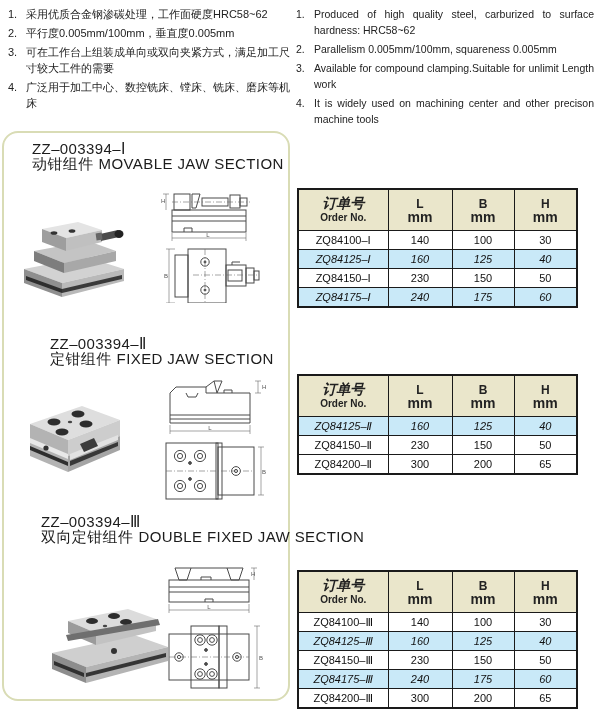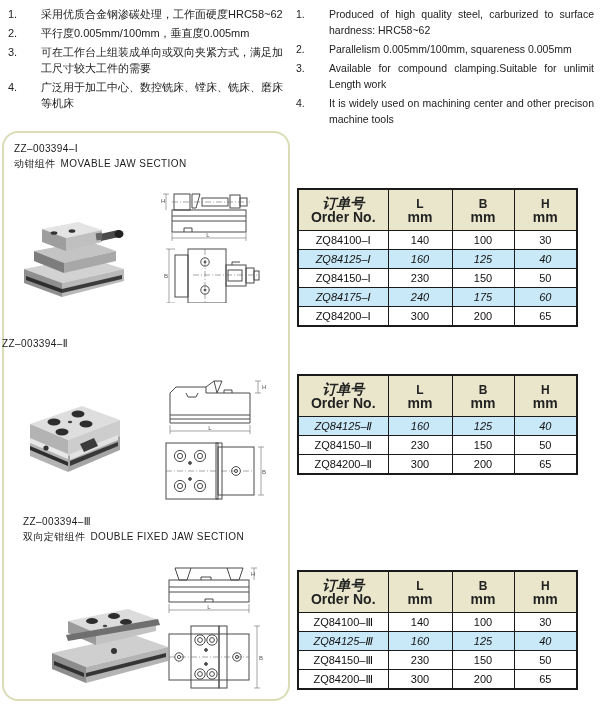--- a/index.html
+++ b/index.html
@@ -7,49 +7,49 @@
     width:600px;height:709px;position:relative;background:#ffffff;
     font-family:"Liberation Sans","DejaVu Sans",sans-serif;color:#222;
     overflow:hidden;
   }
   
   .feat-list{position:absolute;}
   .feat-list-left{left:8px;top:6px;width:282px;font-size:11px;line-height:16px;}
   .feat-list-right{left:296px;top:6px;width:298px;font-size:10.5px;line-height:16px;text-align:justify;}
   .feat-item{display:flex;margin-bottom:3px;}
   .feat-num{flex:0 0 18px;}
-  .feat-text{flex:1;margin-left:15px;}
+  .feat-text{flex:1;}
   
   .main-box{
     position:absolute;left:2px;top:131px;width:284px;height:566px;
     border:2px solid #d9dcb5;border-radius:16px;background:#fff;
   }
   
-  .sec-title{position:absolute;font-size:10px;line-height:15px;color:#1c1c1c;}
+  .sec-title{position:absolute;font-size:15px;line-height:15px;color:#1c1c1c;margin-left:18px;}
   .sec-title .model{letter-spacing:.4px;}
   .sec-title .sub span{margin-right:5px;letter-spacing:.4px;}
   
   .art{position:absolute;}
   .line-art{stroke:#4a4a4a;stroke-width:1;fill:none;}
   .dim{stroke:#6a6a6a;stroke-width:.6;fill:none;}
   .dimtext{font-size:6px;fill:#555;font-family:"Liberation Sans",sans-serif;}
   
   .spec-table{
     position:absolute;left:297px;width:281px;
     border-collapse:collapse;table-layout:fixed;background:#fff;
     border:2px solid #1a1a1a;
   }
   .spec-table th,.spec-table td{
     border:1px solid #1a1a1a;text-align:center;vertical-align:middle;padding:0;
   }
   .spec-table thead th{background:#eae6cb;height:40px;}
   .spec-table tbody td{height:18px;font-size:11px;color:#111;}
   .spec-table tbody tr.alt td{background:#c9e9f8;font-style:italic;}
   .h-zh{font-size:14px;font-weight:bold;line-height:15px;font-style:italic;}
-  .h-en{font-size:14px;line-height:13px;}
+  .h-en{font-size:10px;line-height:13px;}
   .h-letter{font-size:12px;line-height:14px;}
   .h-unit{font-size:14px;line-height:12px;}
 </style>
 </head>
 <body>
 
 <div class="feat-list feat-list-left">
     <div class="feat-item">
       <span class="feat-num">1.</span>
       <span class="feat-text">采用优质合金钢渗碳处理，工作面硬度HRC58~62</span>
@@ -156,22 +156,25 @@
     <line x1="69" y1="15" x2="77" y2="15"></line>
   </g>
   <line x1="42" y1="2" x2="42" y2="56" class="dim" stroke-dasharray="6,2,1,2"></line>
   <line x1="30" y1="28" x2="96" y2="28" class="dim" stroke-dasharray="6,2,1,2"></line>
   <line x1="6" y1="2" x2="6" y2="56" class="dim"></line>
   <line x1="3" y1="2" x2="12" y2="2" class="dim"></line>
   <line x1="3" y1="56" x2="12" y2="56" class="dim"></line>
   <text x="1" y="31" class="dimtext">B</text>
 </svg>
 
-<div class="sec-title" style="left:2px;top:336px;">
+<div class="sec-title" style="left:32px;top:336px;">
   <div class="model">ZZ–003394–Ⅱ</div>
+  <div class="sub">
+    <span>定钳组件</span><span>FIXED JAW SECTION</span>
+  </div>
 </div>
 
 <svg class="art" style="left:20px;top:394px;" width="108" height="92" viewBox="0 0 108 92">
 
   <polygon points="10,30 62,12 100,26 48,46" fill="#dedede"></polygon>
   <ellipse cx="34" cy="28" rx="6.5" ry="3.4" fill="#2d2d2d"></ellipse>
   <ellipse cx="58" cy="20" rx="6.5" ry="3.4" fill="#2d2d2d"></ellipse>
   <ellipse cx="42" cy="38" rx="6.5" ry="3.4" fill="#2d2d2d"></ellipse>
   <ellipse cx="66" cy="30" rx="6.5" ry="3.4" fill="#2d2d2d"></ellipse>
   <ellipse cx="50" cy="28" rx="2.2" ry="1.3" fill="#444"></ellipse>
@@ -352,26 +355,20 @@
         <td>230</td>
         <td>150</td>
         <td>50</td>
       </tr>
       <tr class="alt">
         <td>ZQ84175–Ⅰ</td>
         <td>240</td>
         <td>175</td>
         <td>60</td>
       </tr>
-      <tr>
-        <td>ZQ84200–Ⅰ</td>
-        <td>300</td>
-        <td>200</td>
-        <td>65</td>
-      </tr>
     </tbody>
 </table>
 
 <table class="spec-table" style="top:374px;">
   <colgroup>
       <col style="width:90px">
       <col style="width:64px">
       <col style="width:62px">
       <col>
     </colgroup>
@@ -456,20 +453,26 @@
         <td>160</td>
         <td>125</td>
         <td>40</td>
       </tr>
       <tr>
         <td>ZQ84150–Ⅲ</td>
         <td>230</td>
         <td>150</td>
         <td>50</td>
       </tr>
+      <tr class="alt">
+        <td>ZQ84175–Ⅲ</td>
+        <td>240</td>
+        <td>175</td>
+        <td>60</td>
+      </tr>
       <tr>
         <td>ZQ84200–Ⅲ</td>
         <td>300</td>
         <td>200</td>
         <td>65</td>
       </tr>
     </tbody>
 </table>
 
 </body></html>

